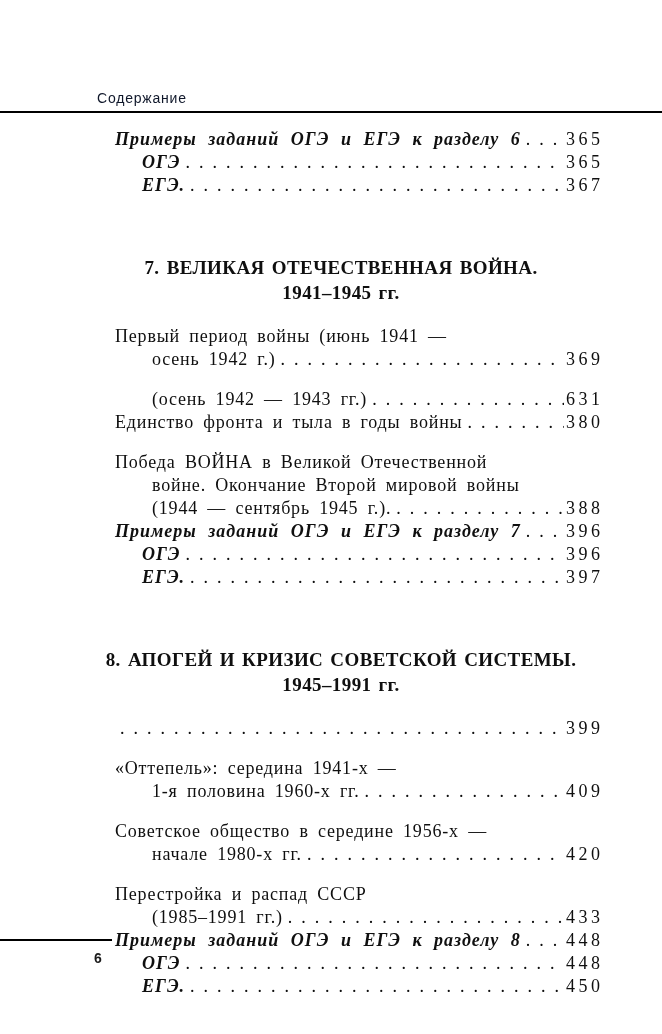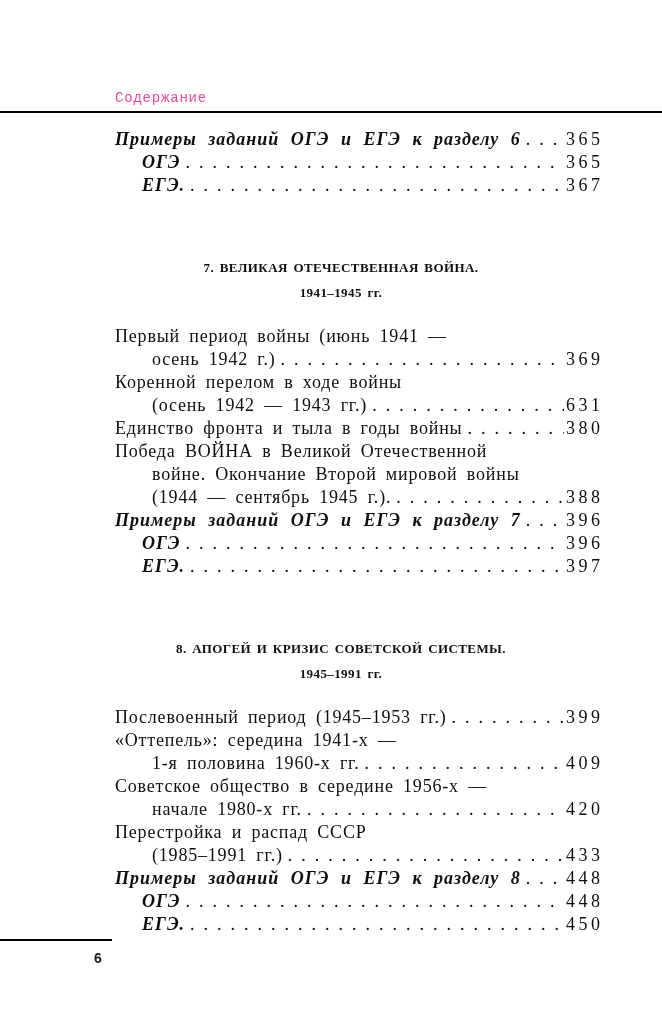--- a/index.html
+++ b/index.html
@@ -5,47 +5,47 @@
   * { margin:0; padding:0; box-sizing:border-box; }
   html,body { width:662px; height:1034px; }
   body {
     background:#ffffff;
     font-family:"Liberation Serif", serif;
     color:#0f0f0f;
     position:relative;
     overflow:hidden;
   }
   .running-header {
-    position:absolute; left:115px; top:90px;
-    font-family:Liberation Mono, monospace;
-    font-size:14px; letter-spacing:0.8px; color:#ec4899;
+    position:absolute; left:97px; top:90px;
+    font-family:Liberation Sans, sans-serif;
+    font-size:14px; letter-spacing:0.8px; color:#0f172a;
   }
   .top-rule {
     position:absolute; left:0; top:111px; width:662px; height:2px;
     background:#000;
   }
   .content {
     position:absolute; left:82px; top:128px; width:518px;
     font-size:18px; line-height:23px;
     letter-spacing:0.8px; word-spacing:4px;
   }
   .section-heading {
     margin-top:58px;
     text-align:center;
     font-weight:bold;
-    font-size:13px;
+    font-size:19px;
     line-height:25px;
     letter-spacing:0.4px;
     word-spacing:2px;
   }
   .entries { margin-top:20px; }
   .row { display:flex; align-items:center; }
   .lvl0 { padding-left:33px; }
   .lvl1 { padding-left:60px; }
-  .entry { padding-left:33px; }
+  .entry { padding-left:33px;margin-top:17px; }
   .entry .cont { padding-left:37px; }
   .line { white-space:nowrap; }
   .txt { white-space:pre; }
   .bi .txt {
     font-weight:bold; font-style:italic;
     letter-spacing:1px; word-spacing:6px;
   }
   .dots {
     flex:1 1 auto; overflow:hidden; white-space:nowrap;
     letter-spacing:9px; margin-left:5px;
@@ -98,21 +98,20 @@
   <div class="entries">
     <div class="entry">
       <div class="line">Первый период войны (июнь 1941 —</div>
       <div class="row cont">
         <span class="txt">осень 1942 г.)</span>
         <span class="dots">............................................................</span>
         <span class="pg">369</span>
       </div>
     </div>
     <div class="entry">
-      <div class="line">Коренной перелом в ходе войны</div>
       <div class="row cont">
         <span class="txt">(осень 1942 — 1943 гг.)</span>
         <span class="dots">............................................................</span>
         <span class="pg">631</span>
       </div>
     </div>
     <div class="row lvl0">
       <span class="txt">Единство фронта и тыла в годы войны</span>
       <span class="dots">............................................................</span>
       <span class="pg">380</span>
@@ -143,21 +142,20 @@
     </div>
   </div>
 
   <div class="section-heading">
     <div>8. АПОГЕЙ И КРИЗИС СОВЕТСКОЙ СИСТЕМЫ.</div>
     <div>1945–1991 гг.</div>
   </div>
 
   <div class="entries">
     <div class="row lvl0">
-      <span class="txt">Послевоенный период (1945–1953 гг.)</span>
       <span class="dots">............................................................</span>
       <span class="pg">399</span>
     </div>
     <div class="entry">
       <div class="line">«Оттепель»: середина 1941-х —</div>
       <div class="row cont">
         <span class="txt">1-я половина 1960-х гг.</span>
         <span class="dots">............................................................</span>
         <span class="pg">409</span>
       </div>

